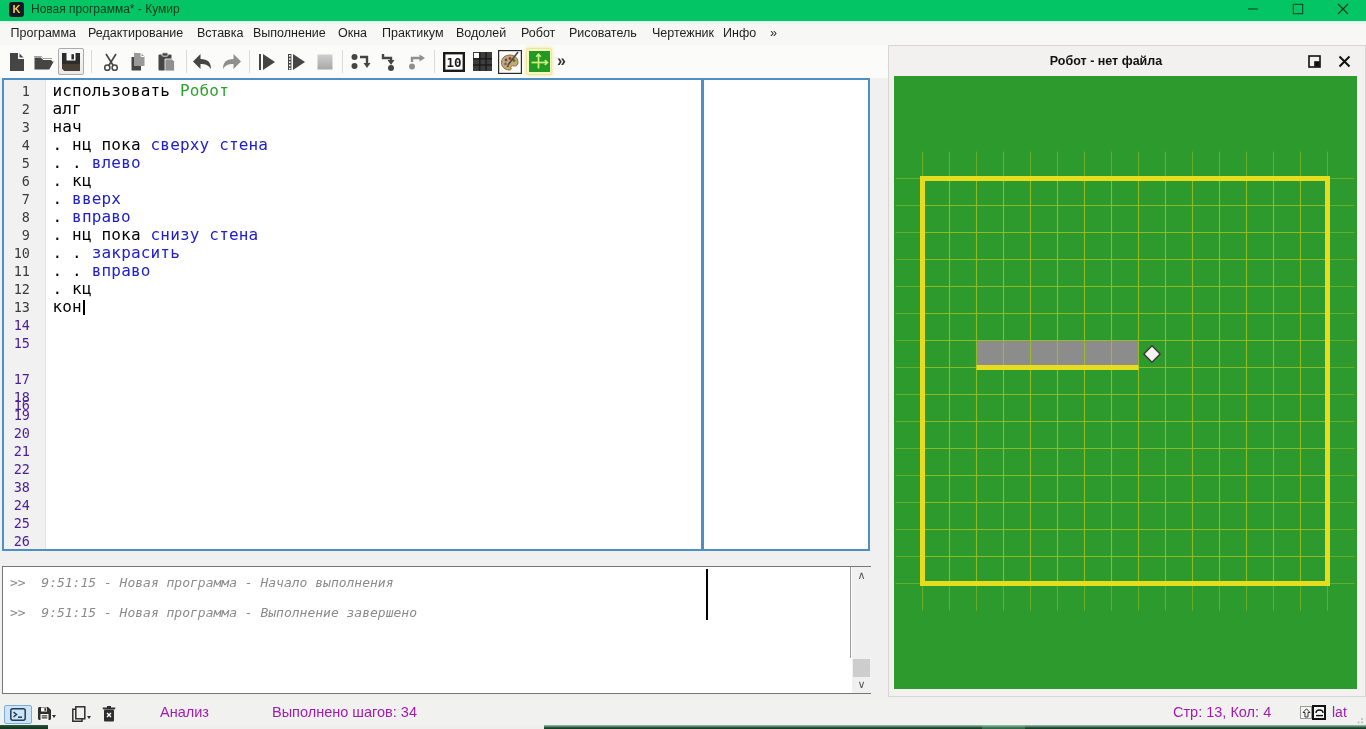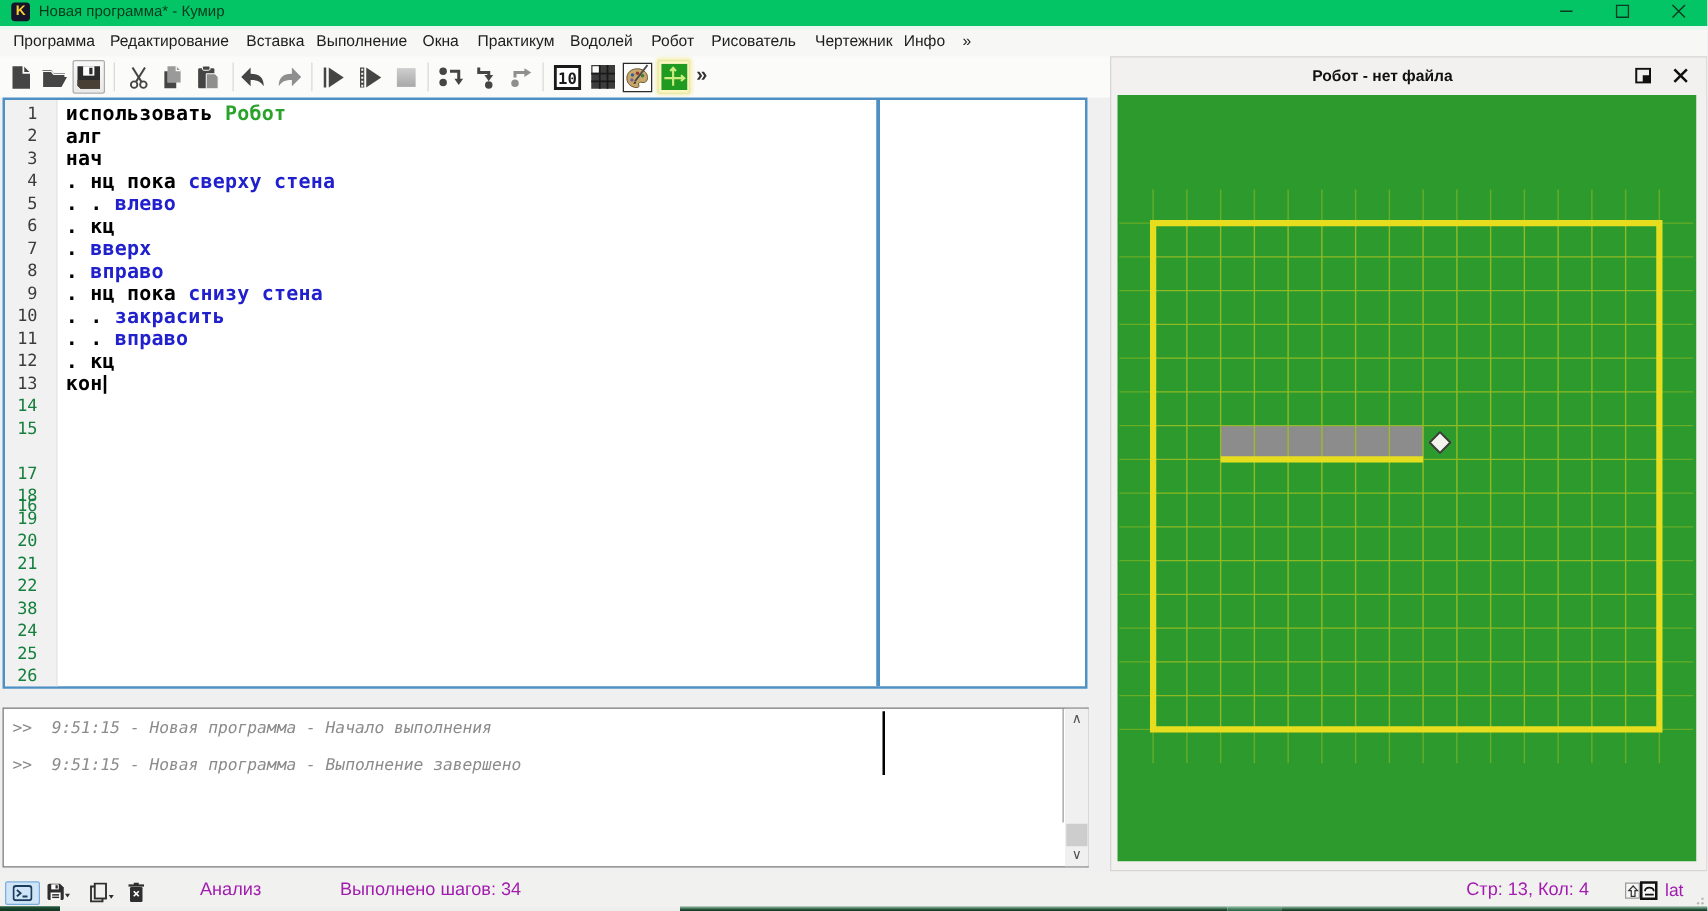--- a/index.html
+++ b/index.html
@@ -27,23 +27,23 @@
   .tb-btn.boxed { background:linear-gradient(#f8f8f8,#e9e9e9); border:1px solid #ababab; border-radius:2px; }
   .tb-btn.boxed-y { background:#faf6c0; border:1px solid #e9e6a8; border-radius:2px; box-shadow:0 0 3px 1px #f3efae; }
   .tb-sep { position:absolute; top:5px; width:1px; height:23px; background:#dadada; }
   .tb-more { position:absolute; top:3px; font-size:16px; color:#333; font-weight:bold; line-height:26px; }
 
   
   .editor { position:absolute; left:2px; top:78px; width:868px; height:473px; border:2px solid #4e8fc4; background:#fff; }
   .gutter { position:absolute; left:0; top:0; width:42px; height:469px; background:#f1f1f1; border-right:1px solid #e3e3e3; }
   .gutter .ln { position:absolute; right:15px; height:18px; font-family:"DejaVu Sans Mono", monospace;
                 font-size:13.5px; line-height:18px; }
-  .ln.used { color:#3c3c3c; } .ln.unused { color:#15803d; }
+  .ln.used { color:#3c3c3c; } .ln.unused { color:#4c1d95; }
   .code-line { position:absolute; left:48.5px; height:18px; line-height:18px; white-space:pre;
-               font-family:"DejaVu Sans Mono", monospace; font-size:16px; font-weight:bold; letter-spacing:0.17px; }
+               font-family:"DejaVu Sans Mono", monospace; font-size:16px; font-weight:normal; letter-spacing:0.17px; }
   .tok-kw { color:#000; } .tok-cmd { color:#2020cd; } .tok-actor { color:#2ba32b; }
   .margin-sep { position:absolute; left:697px; top:0; width:2.5px; height:469px; background:#4e8fc4; }
   .editor-caret { position:absolute; width:1.8px; background:#000; }
 
   
   .console { position:absolute; left:2px; top:566px; width:869px; height:128px; border:1px solid #767676; background:#fff; }
   .console-text-area { position:absolute; left:0; top:0; width:848px; height:91px; border-right:1px solid #9a9a9a; }
   .console-line { position:absolute; left:7px; height:16px; line-height:16px; white-space:pre;
                   font-family:"DejaVu Sans Mono", monospace; font-style:italic; font-size:13px; color:#8b8b8b; }
   .console-caret { position:absolute; left:703px; top:2px; width:1.6px; height:51px; background:#000; }

